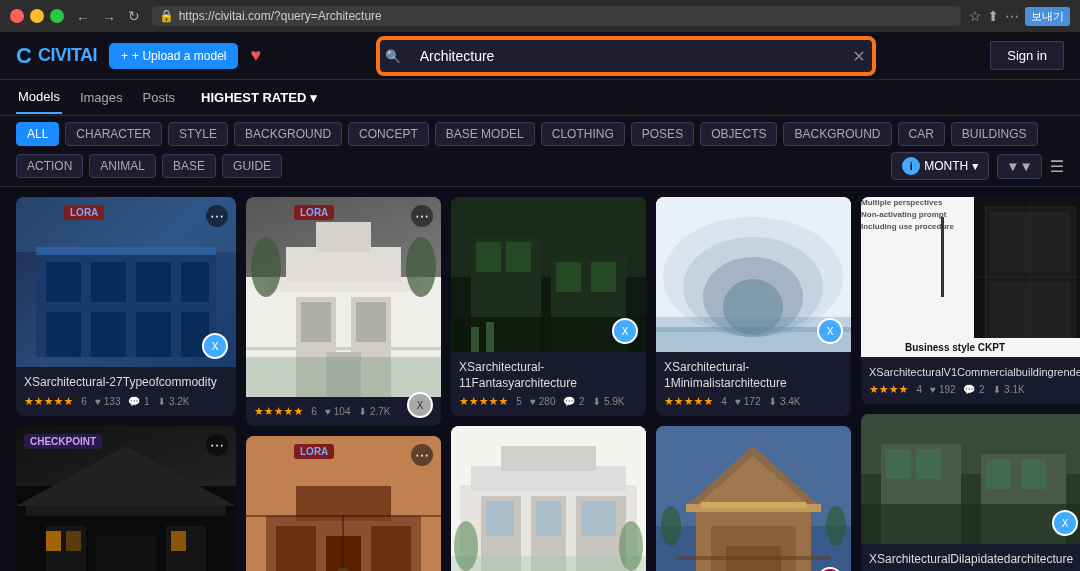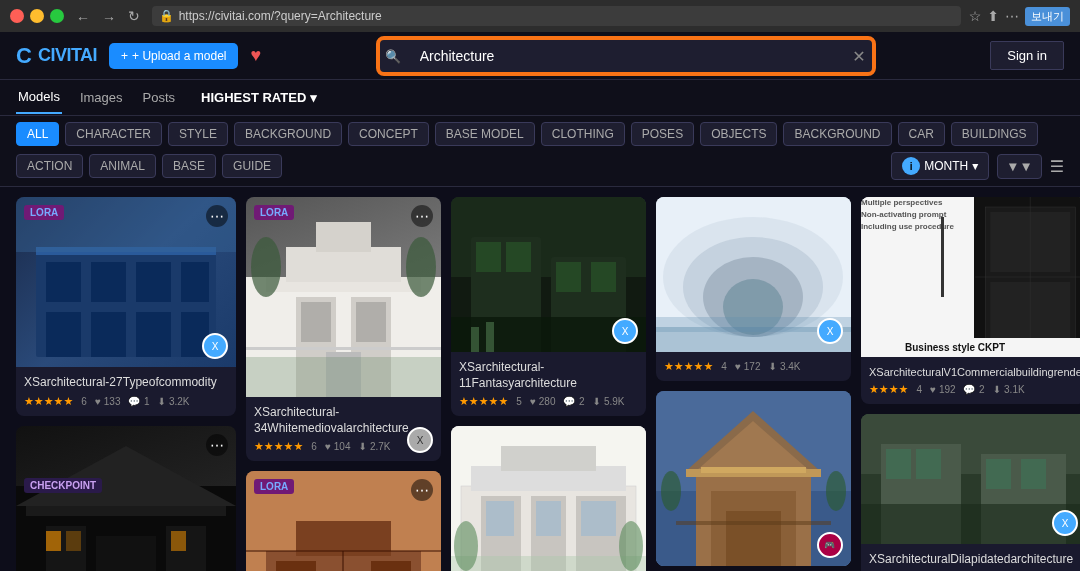--- a/index.html
+++ b/index.html
@@ -49,22 +49,22 @@
     .month-circle { width: 18px; height: 18px; border-radius: 50%; background: #4af; display: flex; align-items: center; justify-content: center; font-size: 10px; font-weight: bold; color: #000; }
 
     
     .card { background: #1a1a2e; border-radius: 8px; overflow: hidden; position: relative; cursor: pointer; }
     .card-info { padding: 8px; }
     .card-title { font-size: 12px; color: #ddd; margin-bottom: 4px; line-height: 1.3; }
     .card-meta { display: flex; align-items: center; gap: 8px; font-size: 11px; color: #888; }
     .stars { color: #f90; display: flex; gap: 1px; }
     .meta-item { display: flex; align-items: center; gap: 3px; font-size: 10px; color: #888; }
     .badge { position: absolute; top: 8px; left: 8px; padding: 2px 6px; border-radius: 3px; font-size: 10px; font-weight: 600; text-transform: uppercase; }
-    .badge-lora { background: #701a75; color: #7af; }
-    .badge-checkpoint { background: #2a1a4a; color: #c8a0f0; margin-top: 44px; }
+    .badge-lora { background: #7f1d1d; color: #7af; margin-left: 40px; }
+    .badge-checkpoint { background: #2a1a4a; color: #c8a0f0; }
     .card-menu { position: absolute; top: 8px; right: 8px; color: #fff; background: rgba(0,0,0,0.5); border: none; border-radius: 50%; width: 22px; height: 22px; display: flex; align-items: center; justify-content: center; cursor: pointer; font-size: 14px; }
     .avatar { position: absolute; bottom: 48px; right: 8px; width: 26px; height: 26px; border-radius: 50%; background: #4af; border: 2px solid #fff; display: flex; align-items: center; justify-content: center; font-size: 10px; }
     .avatar.blue { background: #4af; }
     
     .card-img-wrapper { position: relative; overflow: hidden; }
     
     
     .col-wrapper { display: flex; flex-direction: column; gap: 10px; }
 
   </style>
@@ -229,21 +229,20 @@
           <rect x="110" y="105" width="30" height="40" fill="#b0aeaa"></rect>
           <rect x="0" y="150" width="195" height="3" fill="#ccc"></rect>
           <rect x="80" y="155" width="35" height="45" fill="#bbb"></rect>
           <ellipse cx="20" cy="70" rx="15" ry="30" fill="#3a5a3a" opacity="0.7"></ellipse>
           <ellipse cx="175" cy="70" rx="15" ry="30" fill="#3a5a3a" opacity="0.7"></ellipse>
           <rect x="0" y="160" width="195" height="40" fill="#6a8a6a" opacity="0.3"></rect>
         </svg>
         <div class="avatar" style="position:absolute;bottom:8px;right:8px;background:#aaa;color:#333;">X</div>
       </div>
       <div class="card-info">
-        <div class="card-title">XSarchitectural-34Whitemediovalarchitecture</div>
         <div class="card-meta">
           <span class="stars">★★★★★</span>
           <span style="color:#888;font-size:10px;">6</span>
           <span class="meta-item">♥ <span>104</span></span>
           <span class="meta-item">⬇ <span>2.7K</span></span>
         </div>
       </div>
     </div>
 
     <div class="card" style="position:relative;">
@@ -337,20 +336,21 @@
           <ellipse cx="97" cy="80" rx="90" ry="60" fill="#d0dce8" opacity="0.6"></ellipse>
           <ellipse cx="97" cy="90" rx="70" ry="50" fill="#b0c0d0" opacity="0.5"></ellipse>
           <ellipse cx="97" cy="100" rx="50" ry="40" fill="#90a0b0" opacity="0.6"></ellipse>
           <ellipse cx="97" cy="110" rx="30" ry="28" fill="#7090a0" opacity="0.7"></ellipse>
           <rect x="0" y="130" width="195" height="25" fill="#5080a0" opacity="0.4"></rect>
           <rect x="0" y="120" width="195" height="15" fill="#6090b0" opacity="0.3"></rect>
         </svg>
         <div class="avatar" style="position:absolute;bottom:8px;right:8px;background:#4af;">X</div>
       </div>
       <div class="card-info">
+        <div class="card-title">XSarchitectural-1Minimalistarchitecture</div>
         <div class="card-meta">
           <span class="stars">★★★★★</span>
           <span style="color:#888;font-size:10px;">4</span>
           <span class="meta-item">♥ <span>172</span></span>
           <span class="meta-item">⬇ <span>3.4K</span></span>
         </div>
       </div>
     </div>
 
     <div class="card" style="position:relative;">

